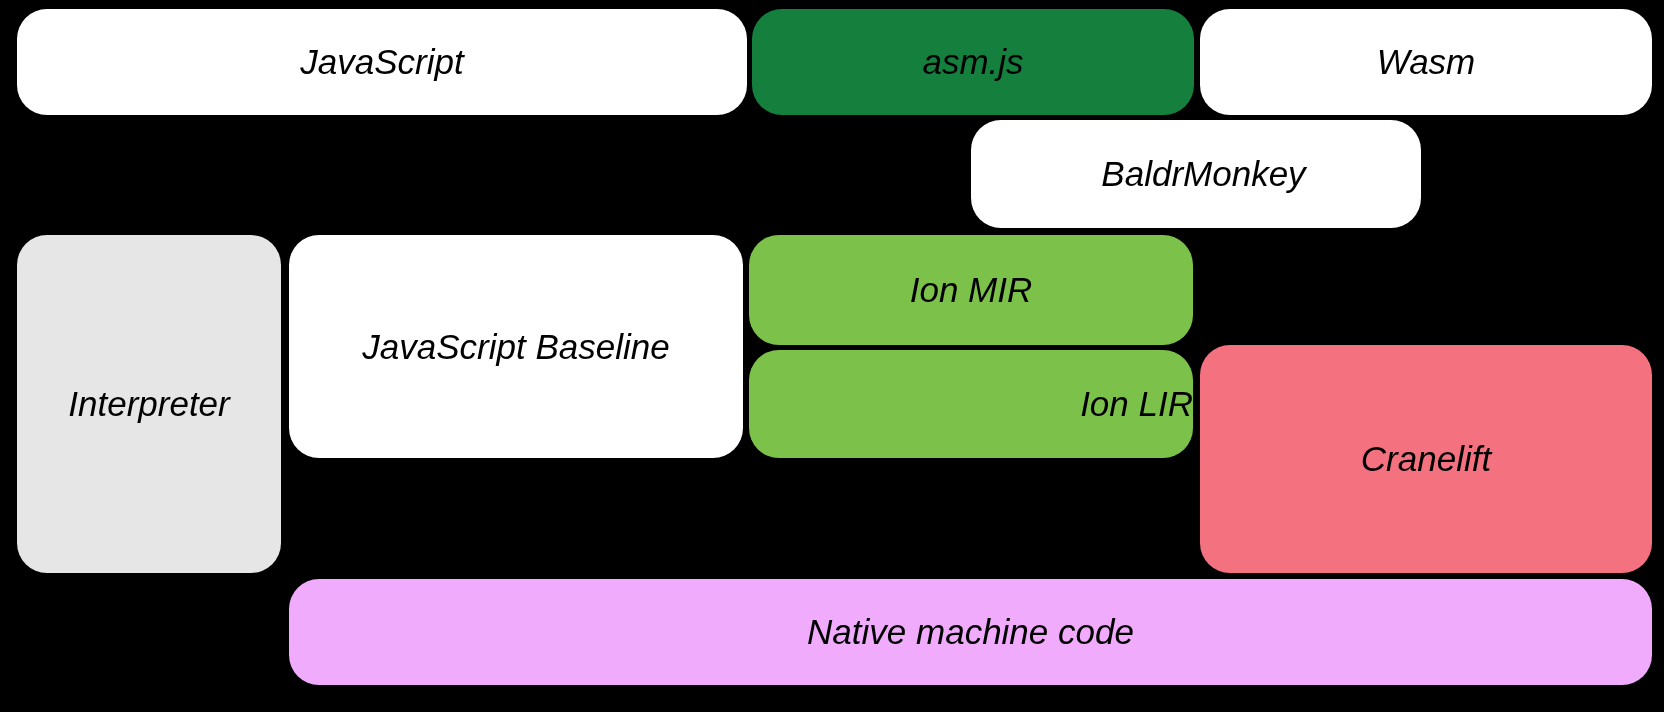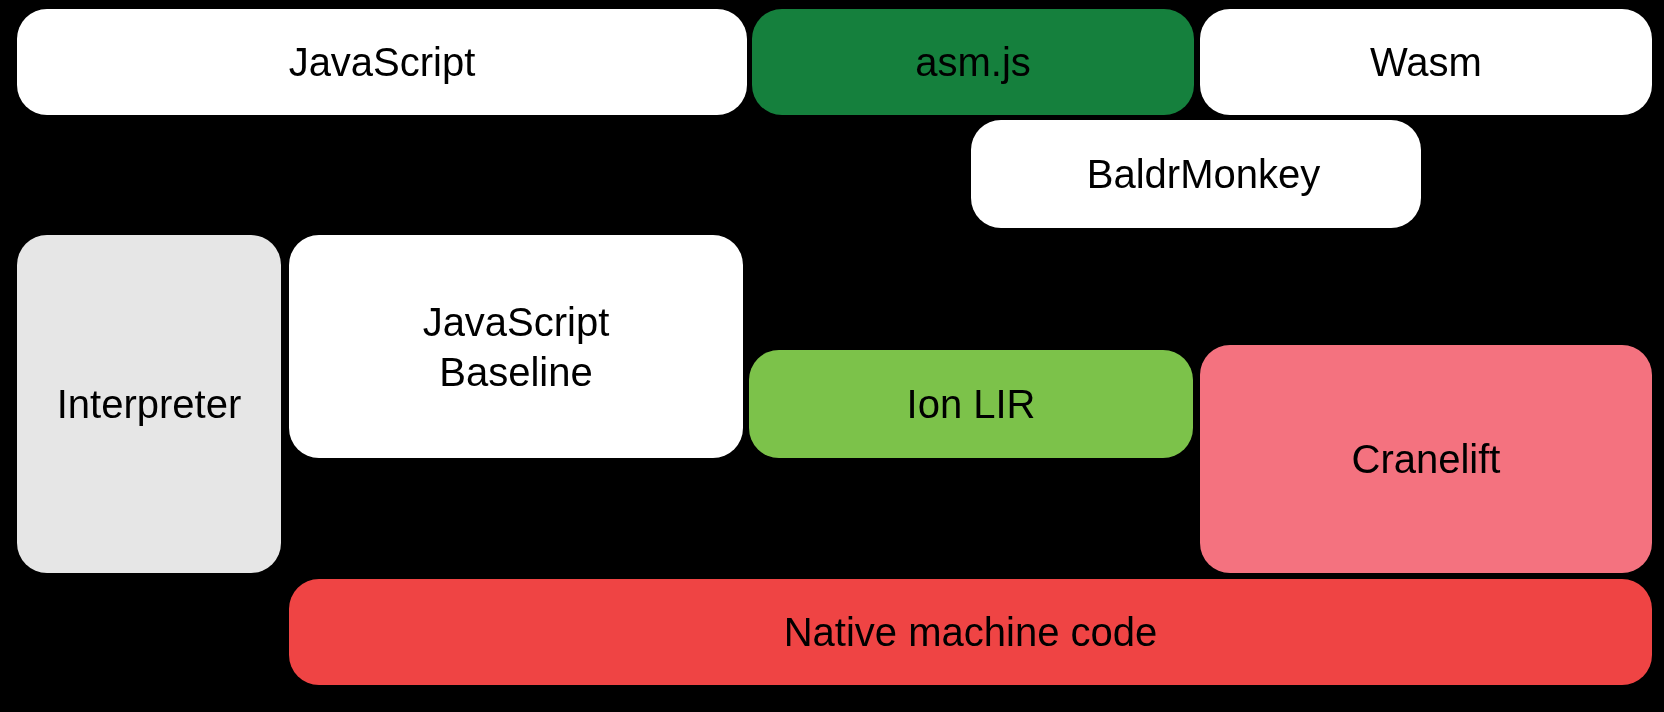--- a/index.html
+++ b/index.html
@@ -22,24 +22,25 @@
     height: 712px;
   }
   .box {
     position: absolute;
     background: #ffffff;
     border-radius: 30px;
     display: flex;
     align-items: center;
     justify-content: center;
     color: #000000;
-    font-size: 40px;
+    font-size: 35px;
     line-height: 1.25;
     text-align: center;
     box-sizing: border-box;
+    font-style: italic;
   }
   .label {
     display: block;
     text-align: center;
   }
 
   
   .b-javascript        { left: 17px;   top: 9px;   width: 730px;  height: 106px; }
   .b-asmjs             { left: 752px;  top: 9px;   width: 442px;  height: 106px; }
   .b-wasm              { left: 1200px; top: 9px;   width: 452px;  height: 106px; }
@@ -83,27 +84,30 @@
   </div>
 
   <div class="box b-interpreter" style="background-color: rgb(230, 230, 230);">
     <span class="label">Interpreter</span>
   </div>
 
   <div class="box b-js-baseline" style="background-color: rgb(255, 255, 255);">
     <span class="label">JavaScript Baseline</span>
   </div>
 
+  <div class="box b-ion-mir" style="background-color: rgb(124, 194, 74);">
+    <span class="label">Ion MIR</span>
+  </div>
 
-  <div class="box b-ion-lir" style="background-color: rgb(124, 194, 74);">
+  <div class="box b-ion-lir" style="background-color: rgb(124, 194, 74); justify-content: flex-end;">
     <span class="label">Ion LIR</span>
   </div>
 
   <div class="box b-cranelift" style="background-color: rgb(244, 114, 127);">
     <span class="label">Cranelift</span>
   </div>
 
 
-  <div class="box b-native-code" style="background-color: #ef4444;">
+  <div class="box b-native-code" style="background-color: #f0abfc;">
     <span class="label">Native machine code</span>
   </div>
 
 </div>
 
 </body></html>

